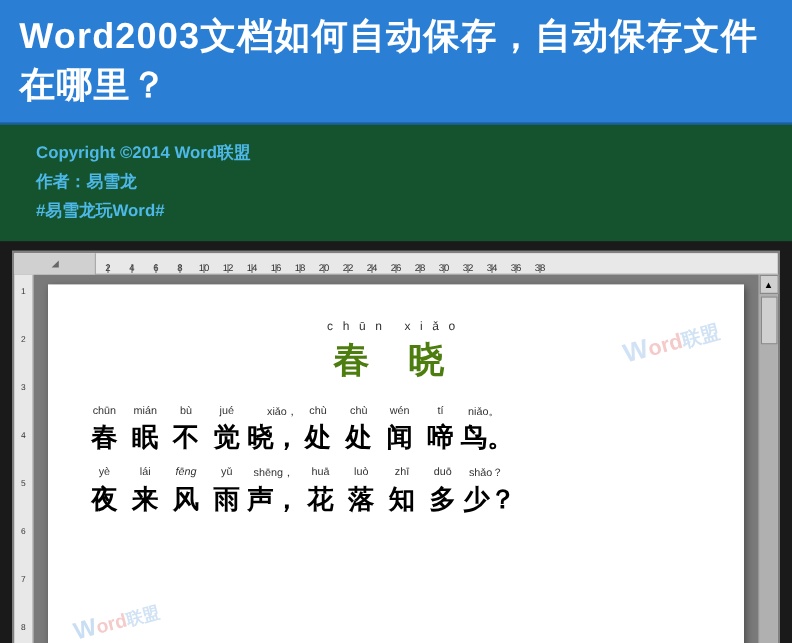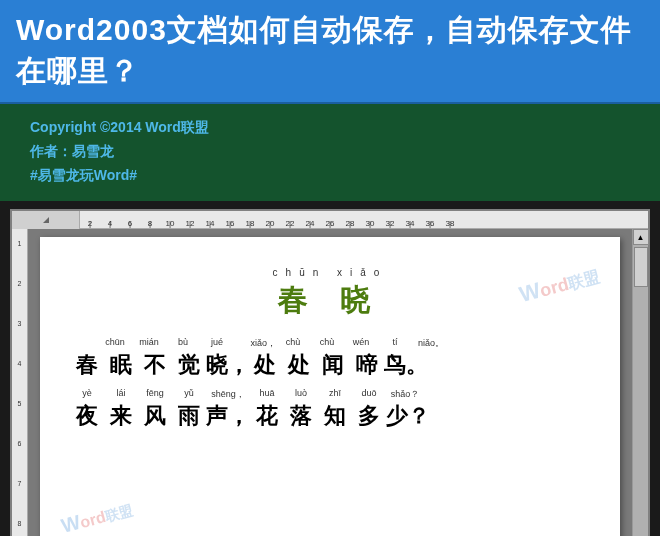--- a/index.html
+++ b/index.html
@@ -321,21 +321,21 @@
 
         <div class="poem-container">
 
           <div class="poem-title-section">
             <div class="pinyin-title">chūn  xiǎo</div>
             <div class="poem-title-text">春  晓</div>
           </div>
 
           <div style="width:100%; display:flex; flex-direction:column; margin-bottom:2px;">
             <div style="font-size:9px; color:#333; display:flex; padding-left:0; letter-spacing:0;">
-              <span style="width:34px;text-align:center;margin-left:28px;">chūn</span>
+              <span style="width:34px;text-align:center;">chūn</span>
               <span style="width:34px;text-align:center;">mián</span>
               <span style="width:34px;text-align:center;">bù</span>
               <span style="width:34px;text-align:center;">jué</span>
               <span style="width:42px;text-align:right;">xiǎo，</span>
               <span style="width:34px;text-align:center;">chù</span>
               <span style="width:34px;text-align:center;">chù</span>
               <span style="width:34px;text-align:center;">wén</span>
               <span style="width:34px;text-align:center;">tí</span>
               <span style="width:38px;text-align:center;">niǎo。</span>
             </div>
@@ -350,21 +350,21 @@
               <span style="width:34px;text-align:center;">闻</span>
               <span style="width:34px;text-align:center;">啼</span>
               <span style="width:38px;text-align:center;">鸟。</span>
             </div>
           </div>
 
           <div style="width:100%; display:flex; flex-direction:column; margin-top:6px;">
             <div style="font-size:9px; color:#333; display:flex;">
               <span style="width:34px;text-align:center;">yè</span>
               <span style="width:34px;text-align:center;">lái</span>
-              <span style="width:34px;text-align:center;">fēng</span>
+              <span style="width:34px;text-align:center;font-style:italic;">fēng</span>
               <span style="width:34px;text-align:center;">yǔ</span>
               <span style="width:44px;text-align:center;">shēng，</span>
               <span style="width:34px;text-align:center;">huā</span>
               <span style="width:34px;text-align:center;">luò</span>
               <span style="width:34px;text-align:center;">zhī</span>
               <span style="width:34px;text-align:center;">duō</span>
               <span style="width:38px;text-align:center;">shǎo？</span>
             </div>
             <div style="font-size:22px; font-weight:bold; color:#000; display:flex;">
               <span style="width:34px;text-align:center;">夜</span>

